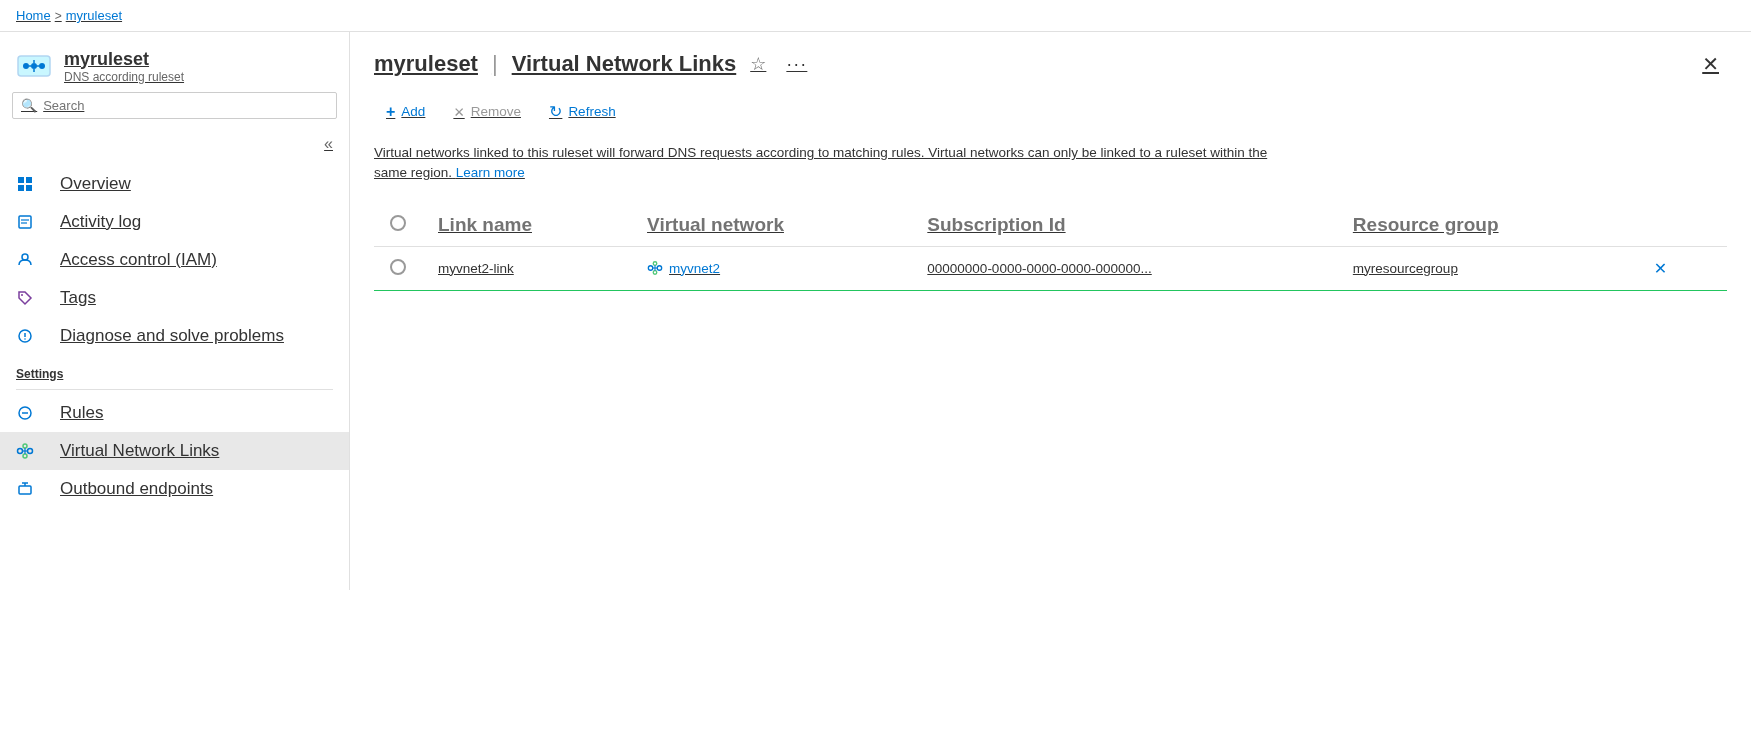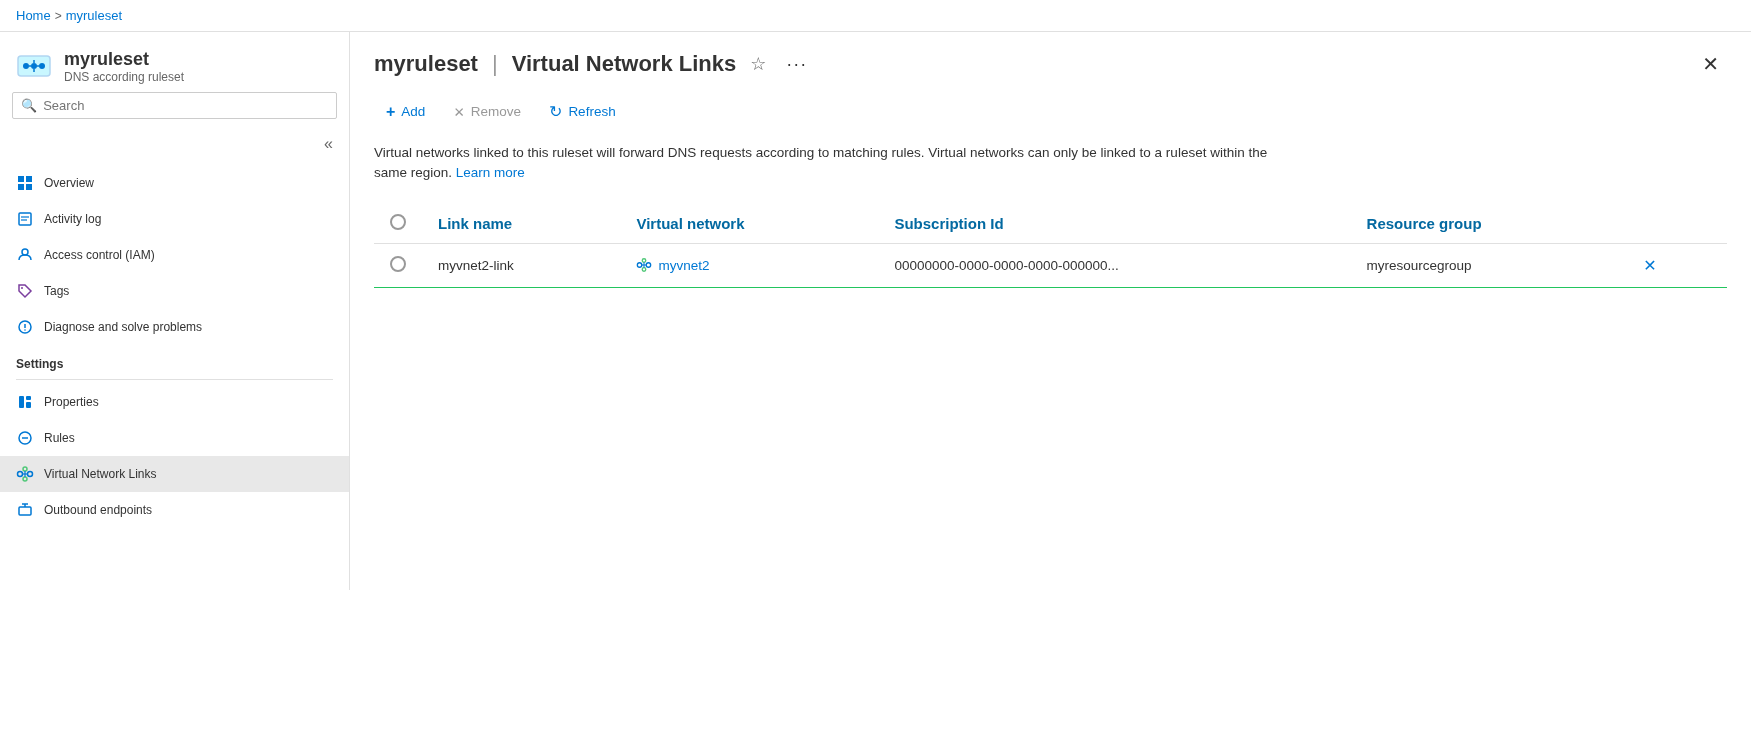--- a/index.html
+++ b/index.html
@@ -1,18 +1,18 @@
 <!DOCTYPE html>
 <html><head>
   <meta charset="utf-8">
   <style>
     * { box-sizing: border-box; margin: 0; padding: 0; }
     body { font-family: 'Segoe UI', Arial, sans-serif; font-size: 14px; color: #333; background: #fff; }
 
-    .app-container { display: flex; flex-direction: column; height: 590px; width: 1751px; overflow: hidden; }
+    .app-container { display: flex; flex-direction: column; height: 590px; width: 1751px; overflow: hidden; text-decoration: underline; }
 
     
     .breadcrumb { display: flex; align-items: center; padding: 8px 16px; font-size: 13px; color: #0078d4; gap: 4px; }
     .breadcrumb a { color: #0078d4; text-decoration: none; }
     .breadcrumb .separator { color: #666; font-size: 12px; }
     .breadcrumb .current { color: #0078d4; }
 
     
     .main-layout { display: flex; flex: 1; overflow: hidden; border-top: 1px solid #e0e0e0; }
 
@@ -28,21 +28,21 @@
     
     .sidebar-top-actions { display: flex; align-items: center; padding: 4px 8px 8px 8px; justify-content: flex-end; }
     .collapse-btn { background: none; border: none; cursor: pointer; color: #666; font-size: 16px; padding: 4px 8px; }
 
     
     .search-box { margin: 0 12px 8px 12px; display: flex; align-items: center; border: 1px solid #ccc; border-radius: 2px; padding: 5px 8px; gap: 6px; background: #fff; }
     .search-box input { border: none; outline: none; flex: 1; font-size: 13px; color: #333; }
     .search-icon { color: #666; font-size: 13px; }
 
     
-    .nav-item { display: flex; align-items: center; gap: 10px; padding: 9px 16px; cursor: pointer; color: #333; font-size: 12px; }
+    .nav-item { display: flex; align-items: center; gap: 26px; padding: 9px 16px; cursor: pointer; color: #333; font-size: 17px; }
     .nav-item.active { background: #e8e8e8; font-weight: 500; }
     .nav-item .nav-icon { width: 18px; height: 18px; display: flex; align-items: center; justify-content: center; flex-shrink: 0; }
 
     
     .section-label { padding: 12px 16px 4px 16px; font-size: 12px; font-weight: 600; color: #333; text-transform: none; }
     .section-divider { border: none; border-top: 1px solid #e0e0e0; margin: 4px 16px; }
 
     
     .content-area { flex: 1; overflow-y: auto; padding: 16px 24px; }
 
@@ -60,21 +60,21 @@
     .toolbar-btn { display: flex; align-items: center; gap: 6px; padding: 6px 12px; background: none; border: none; cursor: pointer; color: #0078d4; font-size: 13.5px; border-radius: 2px; }
     .toolbar-btn.disabled { color: #999; cursor: default; }
 
     
     .description { font-size: 13.5px; color: #333; line-height: 1.5; margin-bottom: 20px; max-width: 900px; }
     .description a { color: #0078d4; text-decoration: none; }
 
     
     .data-table { width: 100%; border-collapse: collapse; }
     .data-table thead tr { border-bottom: 1px solid #e0e0e0; }
-    .data-table th { text-align: left; padding: 10px 16px; font-size: 15px; font-weight: 600; color: #0369a1; }
+    .data-table th { text-align: left; padding: 10px 16px; font-size: 19px; font-weight: 600; color: #737373; }
     .data-table td { padding: 10px 16px; font-size: 13.5px; color: #333; border-bottom: 1px solid #22c55e; vertical-align: middle; }
     .radio-col { width: 40px; padding: 10px 8px; }
 
     .link-text { color: #0078d4; text-decoration: none; display: flex; align-items: center; gap: 6px; }
     .delete-btn { background: none; border: none; cursor: pointer; color: #0078d4; font-size: 16px; padding: 2px 6px; }
 
     
     .radio-circle { width: 16px; height: 16px; border: 2px solid #999; border-radius: 50%; display: inline-block; }
 
     
@@ -172,30 +172,20 @@
               </svg>
           </span>
           <span>Diagnose and solve problems</span>
         </div>
       </div>
 
       <div class="section-label">Settings</div>
       <hr class="section-divider">
 
       <div>
-        <div class="nav-item">
-          <span class="nav-icon">
-            <svg width="16" height="16" viewBox="0 0 16 16">
-                <rect x="2" y="2" width="5" height="12" rx="1" fill="#0078d4"></rect>
-                <rect x="9" y="2" width="5" height="4" rx="1" fill="#0078d4"></rect>
-                <rect x="9" y="8" width="5" height="6" rx="1" fill="#0078d4"></rect>
-              </svg>
-          </span>
-          <span>Properties</span>
-        </div>
         <div class="nav-item">
           <span class="nav-icon">
             <svg width="16" height="16" viewBox="0 0 16 16">
                 <circle cx="8" cy="8" r="6" fill="none" stroke="#0078d4" stroke-width="1.5"></circle>
                 <line x1="5" y1="8" x2="11" y2="8" stroke="#0078d4" stroke-width="1.5"></line>
               </svg>
           </span>
           <span>Rules</span>
         </div>
         <div class="nav-item active">

